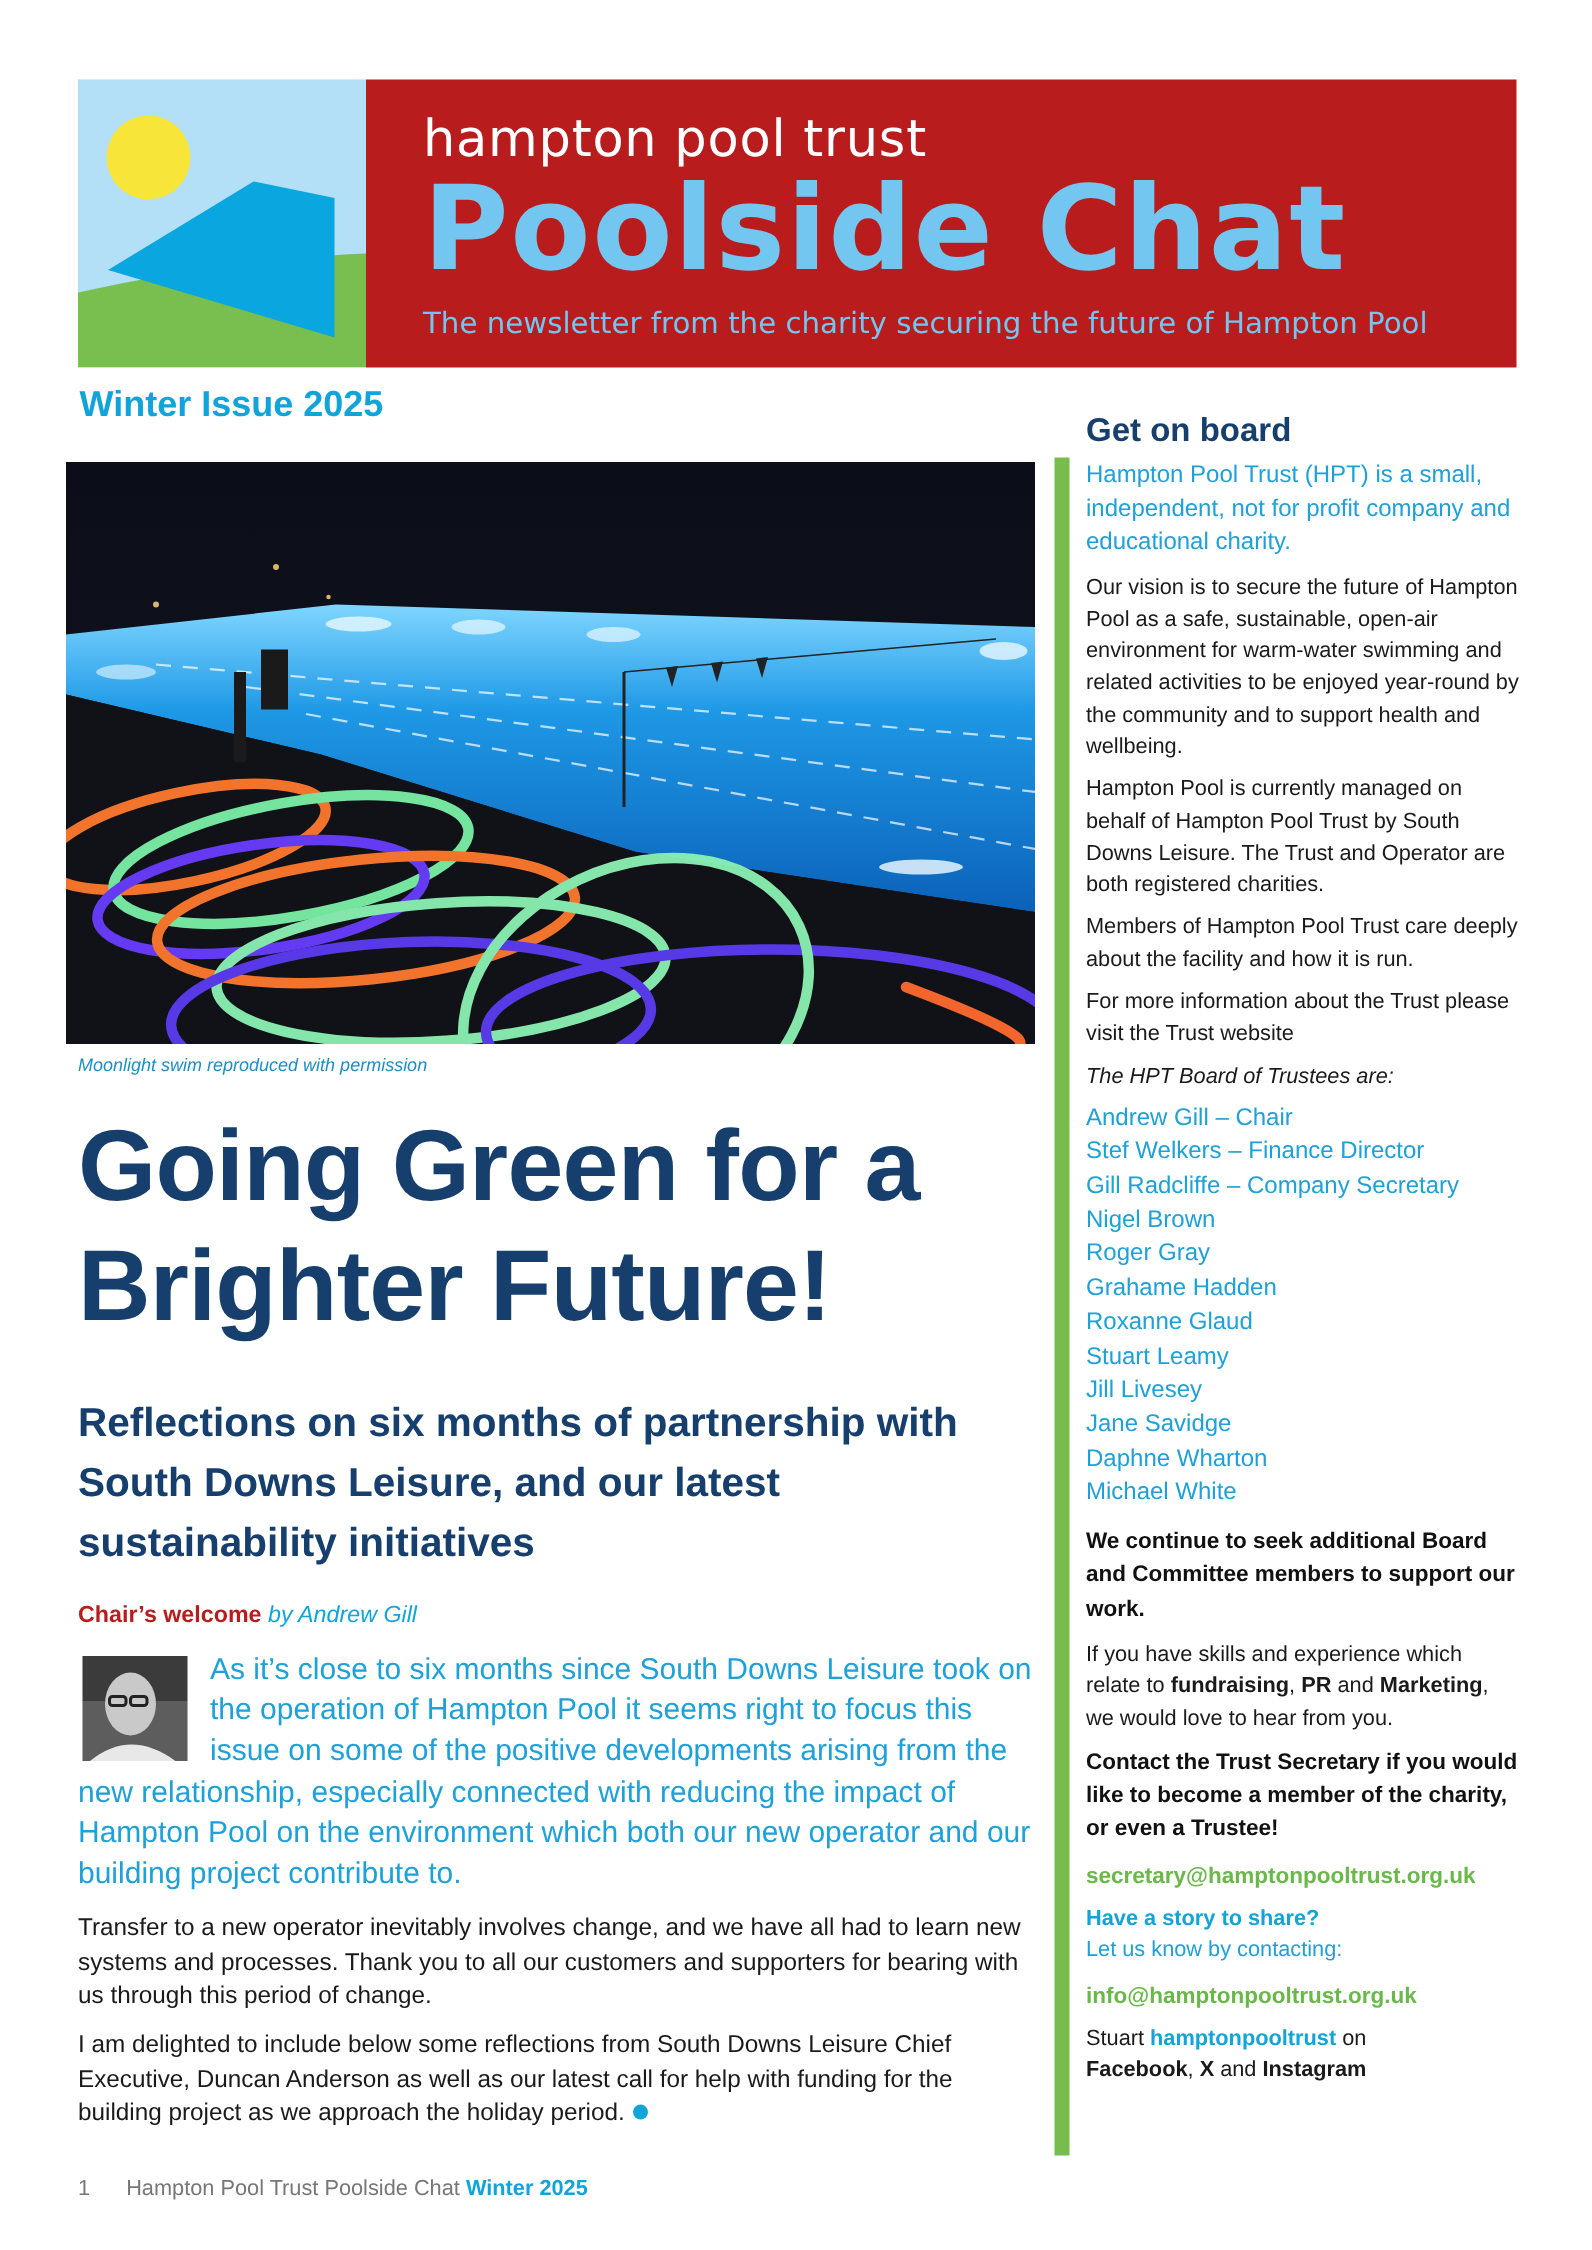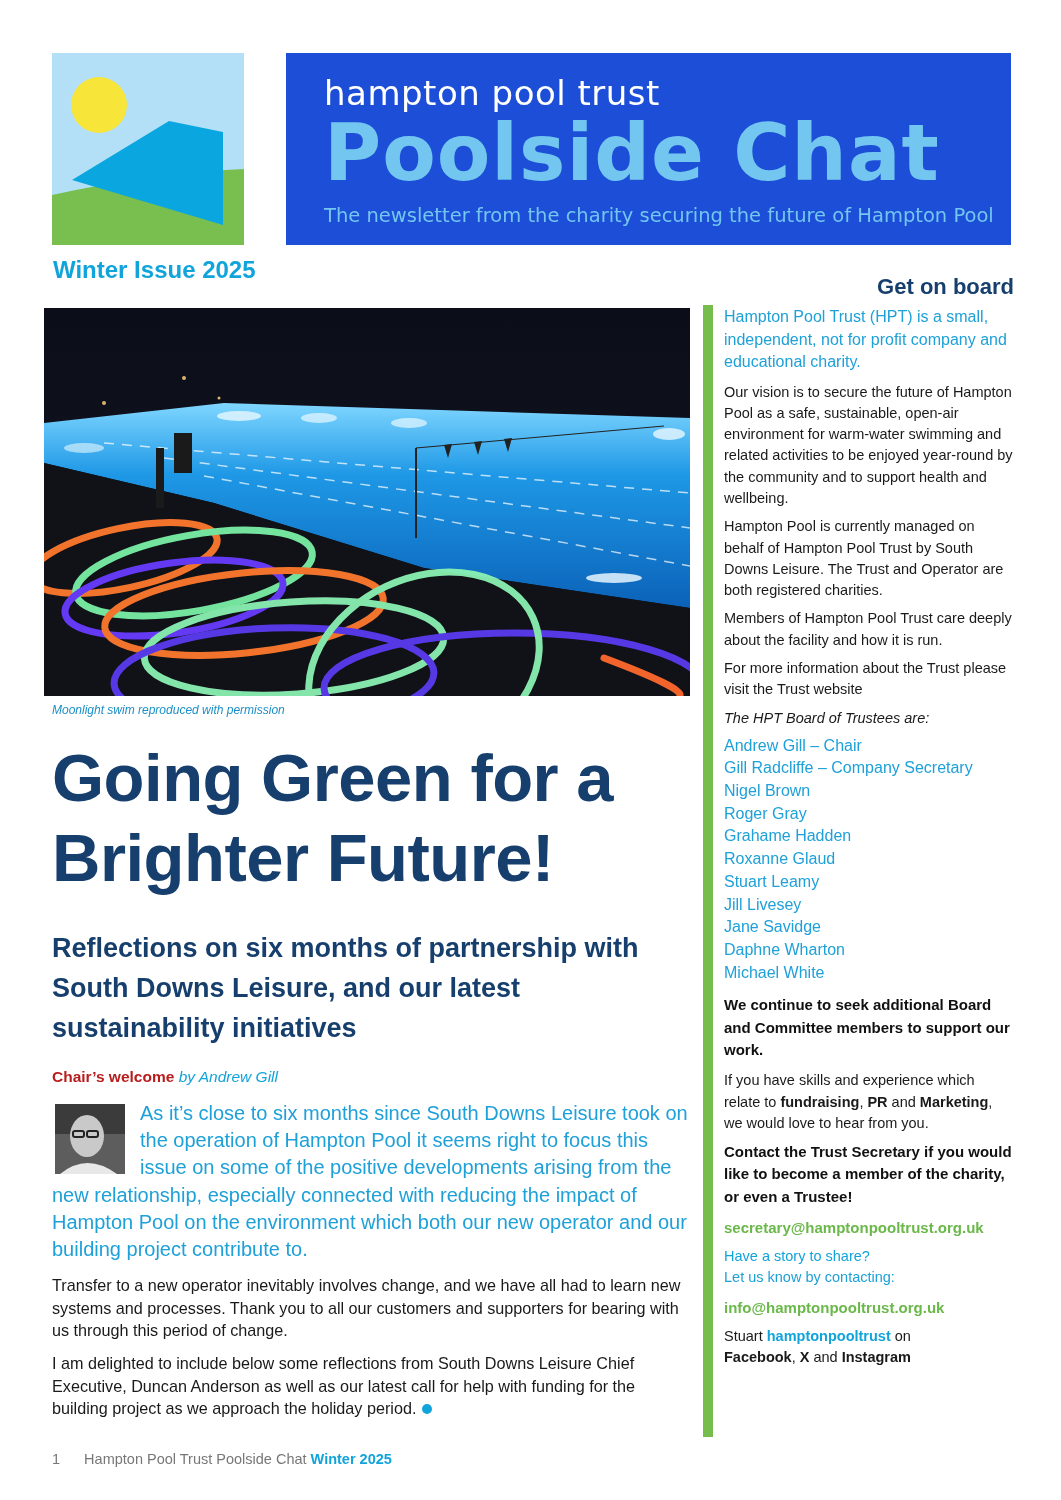--- a/index.html
+++ b/index.html
@@ -3,21 +3,21 @@
 <meta charset="utf-8">
 <style>
   * { margin: 0; padding: 0; box-sizing: border-box; }
   html, body { width: 1061px; height: 1500px; background: #ffffff; overflow: hidden; }
   body { font-family: "Liberation Sans", "DejaVu Sans", sans-serif; color: #1a1a1a; position: relative; }
 
   
   .masthead { position: absolute; left: 52px; top: 53px; width: 959px; height: 192px; display: flex; }
   .mast-art { width: 192px; height: 192px; background: #b3e0f7; position: relative; overflow: hidden; }
   .mast-art svg { position: absolute; left: 0; top: 0; }
-  .mast-text { flex: 1; background: #1d4ed8; padding: 20px 0 0 38px; position: relative; margin-left: 42px; }
+  .mast-text { flex: 1; background: #b91c1c; padding: 20px 0 0 38px; position: relative; }
   .mast-org { color: #ffffff; font-family: "DejaVu Sans", sans-serif; font-size: 34px; letter-spacing: 0.5px; line-height: 40px; font-weight: normal; }
   .mast-title { color: #72c6ef; font-family: "DejaVu Sans", sans-serif; font-weight: bold; font-size: 78px; line-height: 84px; letter-spacing: 1px; margin-top: -2px; }
   .mast-tagline { color: #72c6ef; font-family: "DejaVu Sans", sans-serif; font-size: 19.5px; line-height: 26px; margin-top: 8px; letter-spacing: 0px; }
 
   
   .issue { position: absolute; left: 53px; top: 256px; font-size: 24px; font-weight: bold; color: #11a4db; }
   .photo { position: absolute; left: 44px; top: 308px; width: 646px; height: 388px; background: #0c0f19; overflow: hidden; }
   .caption { position: absolute; left: 52px; top: 703px; font-size: 12px; font-style: italic; color: #1b8fc6; }
   .headline { position: absolute; left: 52px; top: 738px; width: 650px; font-size: 67px; line-height: 80px; font-weight: bold; color: #173f6d; letter-spacing: -0.5px; }
   .subhead { position: absolute; left: 52px; top: 928px; width: 630px; font-size: 27px; line-height: 40px; font-weight: bold; color: #173f6d; }
@@ -31,29 +31,29 @@
   .p1 { top: 1274px; }
   .p2 { top: 1352px; }
   .enddot { display: inline-block; width: 10px; height: 10px; border-radius: 50%; background: #11a4db; margin-left: 6px; vertical-align: 0px; }
   .footer { position: absolute; left: 52px; top: 1451px; font-size: 14.5px; color: #777; }
   .footer .pg { margin-right: 20px; }
   .footer .issue-f { color: #11a4db; font-weight: bold; }
 
   
   .side-bar { position: absolute; left: 703px; top: 305px; width: 10px; height: 1132px; background: #76bd4e; }
   .side { position: absolute; left: 724px; top: 272px; width: 290px; }
-  .side h2 { font-size: 22px; font-weight: bold; color: #173f6d; line-height: 30px; margin-bottom: 4px; text-align: right; }
+  .side h2 { font-size: 22px; font-weight: bold; color: #173f6d; line-height: 30px; margin-bottom: 4px; }
   .side .lead { font-size: 16px; line-height: 22.5px; color: #1ea0d8; margin-bottom: 8px; }
   .side p { font-size: 14.5px; line-height: 21.3px; color: #1a1a1a; margin-bottom: 7px; }
   .side .link-green { color: #6bb84a; font-weight: bold; font-size: 15px; line-height: 22px; margin-bottom: 7px; }
   .side .italic { font-style: italic; font-size: 14.5px; line-height: 21px; margin-bottom: 6px; }
   .side ul { list-style: none; margin-bottom: 10px; }
   .side li { font-size: 16px; line-height: 22.7px; color: #1ea0d8; }
   .side .bold-dark { font-weight: bold; font-size: 15px; line-height: 22.3px; color: #111; margin-bottom: 9px; }
-  .side .bold-blue { font-weight: normal; color: #11a4db; font-size: 14.5px; line-height: 21px; }
+  .side .bold-blue { font-weight: bold; color: #11a4db; font-size: 14.5px; line-height: 21px; }
   .side .blue { color: #1ea0d8; font-size: 14.5px; line-height: 21px; margin-bottom: 9px; }
   .side b { font-weight: bold; }
   .side .blue-b { color: #11a4db; font-weight: bold; }
 </style>
 </head>
 <body>
 
 <header class="masthead">
   <div class="mast-art">
     <svg width="192" height="192" viewBox="0 0 192 192">
@@ -172,20 +172,21 @@
 <aside class="side">
   <h2>Get on board</h2>
   <div class="lead">Hampton Pool Trust (HPT) is a small, independent, not for profit company and educational charity.</div>
   <p>Our vision is to secure the future of Hampton Pool as a safe, sustainable, open-air environment for warm-water swimming and related activities to be enjoyed year-round by the community and to support health and wellbeing.</p>
   <p>Hampton Pool is currently managed on behalf of Hampton Pool Trust by South Downs Leisure. The Trust and Operator are both registered charities.</p>
   <p>Members of Hampton Pool Trust care deeply about the facility and how it is run.</p>
   <p>For more information about the Trust please visit the Trust website</p>
   <div class="italic">The HPT Board of Trustees are:</div>
   <ul>
     <li>Andrew Gill – Chair</li>
+    <li>Stef Welkers – Finance Director</li>
     <li>Gill Radcliffe – Company Secretary</li>
     <li>Nigel Brown</li>
     <li>Roger Gray</li>
     <li>Grahame Hadden</li>
     <li>Roxanne Glaud</li>
     <li>Stuart Leamy</li>
     <li>Jill Livesey</li>
     <li>Jane Savidge</li>
     <li>Daphne Wharton</li>
     <li>Michael White</li>

